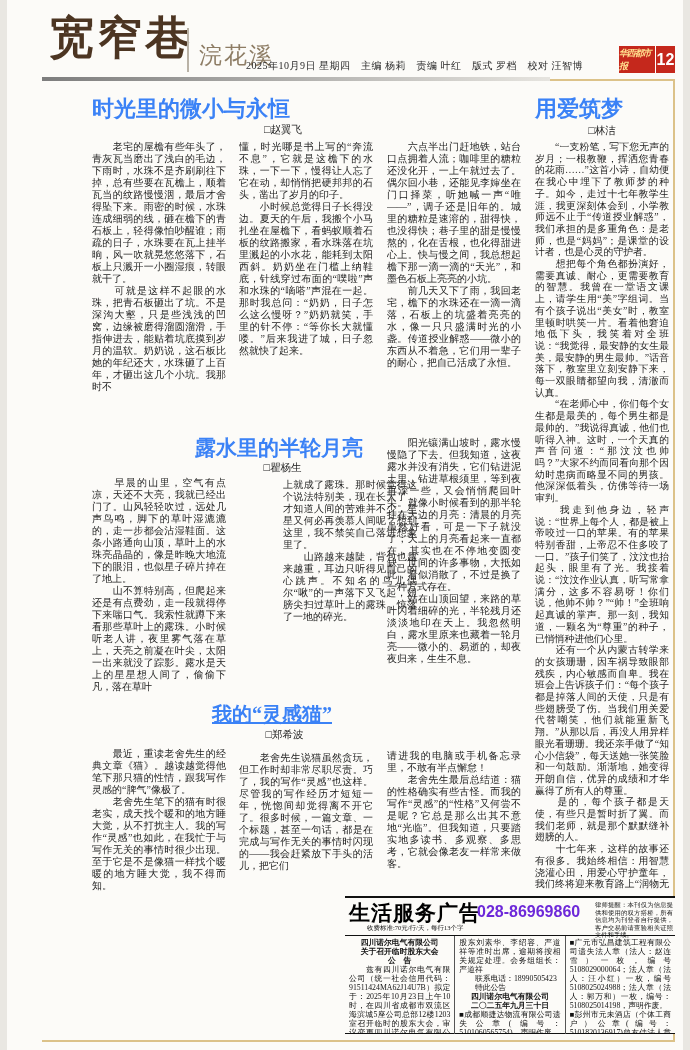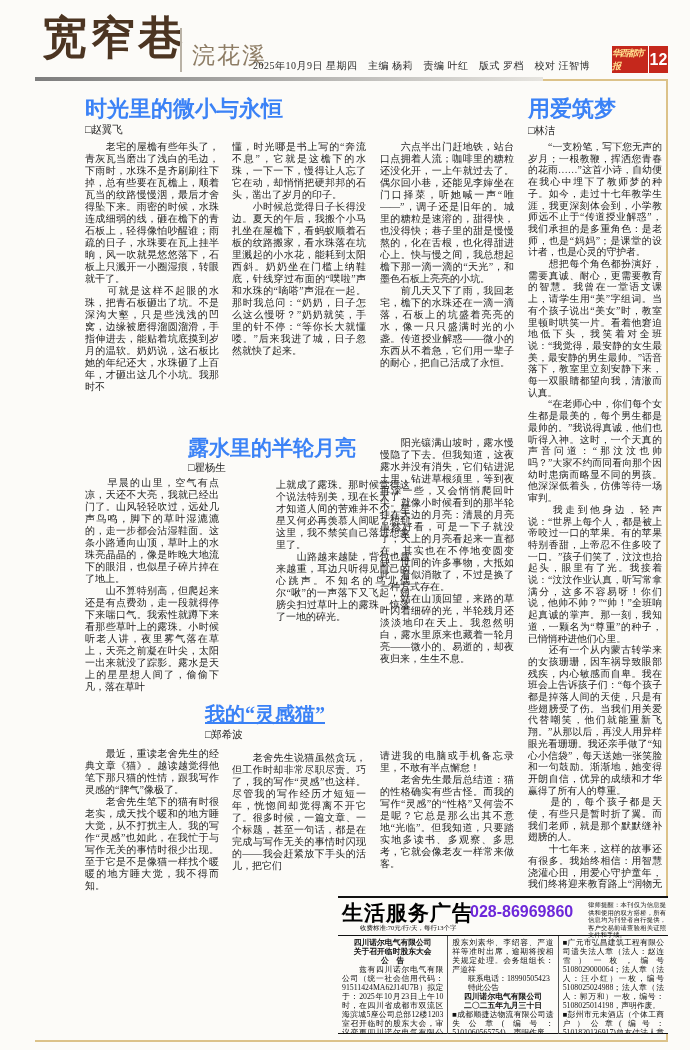--- a/index.html
+++ b/index.html
@@ -1,19 +1,19 @@
 <!DOCTYPE html>
 <html><head>
 <meta charset="utf-8">
 <style>
   html,body{margin:0;padding:0;background:#e9e7e2;}
   .page{
-    position:relative;width:690px;height:1050px;margin:0 auto;
+    position:relative;width:628px;height:1050px;margin:0 auto;
     background:#fcfbf8;overflow:hidden;
-    font-family:"Liberation Serif","DejaVu Serif",serif;color:#1c1c1c;
+    font-family:"Liberation Serif","DejaVu Serif",serif;color:#1c1c1c;padding-left:48px;
   }
   
   .masthead-title{position:absolute;left:42px;top:8px;font-size:45px;font-weight:bold;
     color:#4c3522;letter-spacing:3px;font-family:"Liberation Serif","DejaVu Serif",serif;}
   .masthead-divider{position:absolute;left:180px;top:28px;width:2px;height:44px;background:#b9b2a6;}
   .masthead-subtitle{position:absolute;left:192px;top:40px;font-size:23px;color:#8d7c64;letter-spacing:2px;}
   .dateline{position:absolute;right:100px;top:59px;font-size:10px;color:#2a2a2a;letter-spacing:.5px;}
   .paper-logo{position:absolute;left:612px;top:46px;width:56px;height:27px;display:flex;}
   .paper-name{background:#c5281c;color:#ffdf8e;font-weight:bold;font-size:9px;
     width:36px;display:flex;align-items:center;justify-content:center;letter-spacing:-1.2px;
@@ -21,21 +21,21 @@
   .page-num{background:#c5281c;color:#fff;font-weight:bold;font-size:16px;width:19px;
     display:flex;align-items:center;justify-content:center;font-family:"Liberation Sans",sans-serif;}
   .rule-gradient{position:absolute;left:35px;top:77px;width:508px;height:4px;
     background:linear-gradient(to right,#7d7d7d,#e6e4df);}
   .frame-top-right{position:absolute;left:543px;top:79px;width:125px;height:2px;background:#dcc289;}
   .frame-right{position:absolute;left:666px;top:79px;width:2px;height:963px;background:#dcc289;}
   .frame-bottom{position:absolute;left:35px;top:1040px;width:633px;height:2px;background:#dcc289;}
   
   .art-title{position:absolute;text-align:left;font-weight:bold;color:#3b82f6;
     font-family:"Liberation Serif","DejaVu Serif",serif;white-space:nowrap;}
-  .byline{position:absolute;font-size:10.5px;color:#222;}
+  .byline{position:absolute;text-align:center;font-size:10.5px;color:#222;}
   .col{position:absolute;font-size:10px;line-height:12px;text-align:justify;
     overflow:hidden;white-space:pre-line;color:#1c1c1c;}
   .col-tight{font-size:9.8px;line-height:11.7px;}
   
   .ads-box{position:absolute;left:338px;top:896px;width:330px;height:138px;
     border-top:2px solid #111;border-bottom:1px solid #111;background:#fcfbf8;box-sizing:border-box;}
   .ads-header{position:relative;height:37px;border-bottom:1px solid #111;}
   .ads-title{position:absolute;left:4px;top:1px;font-size:21px;font-weight:900;letter-spacing:1px;
     font-family:"Liberation Sans","DejaVu Sans",sans-serif;color:#000;}
   .ads-phone{position:absolute;left:132px;top:5px;font-size:16px;font-weight:bold;

